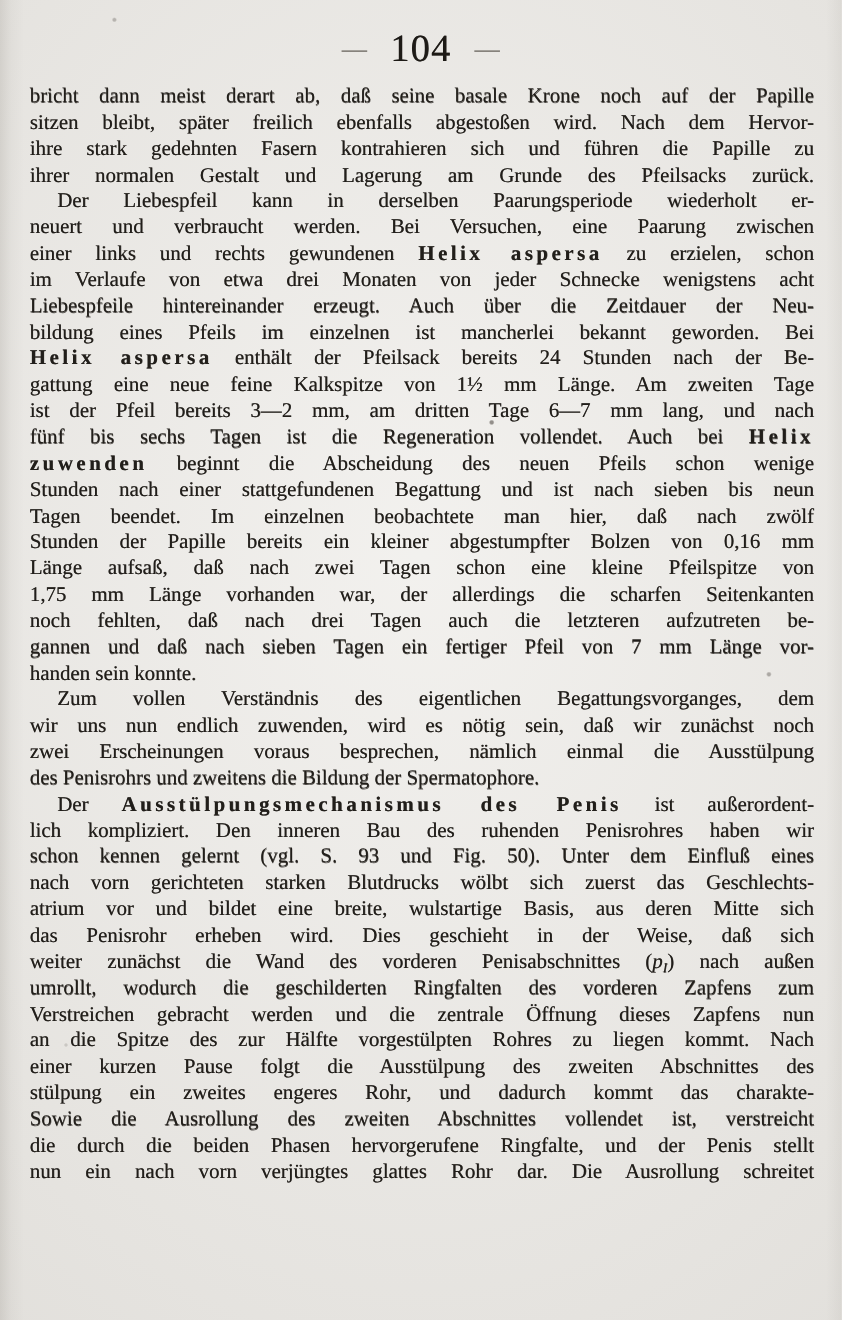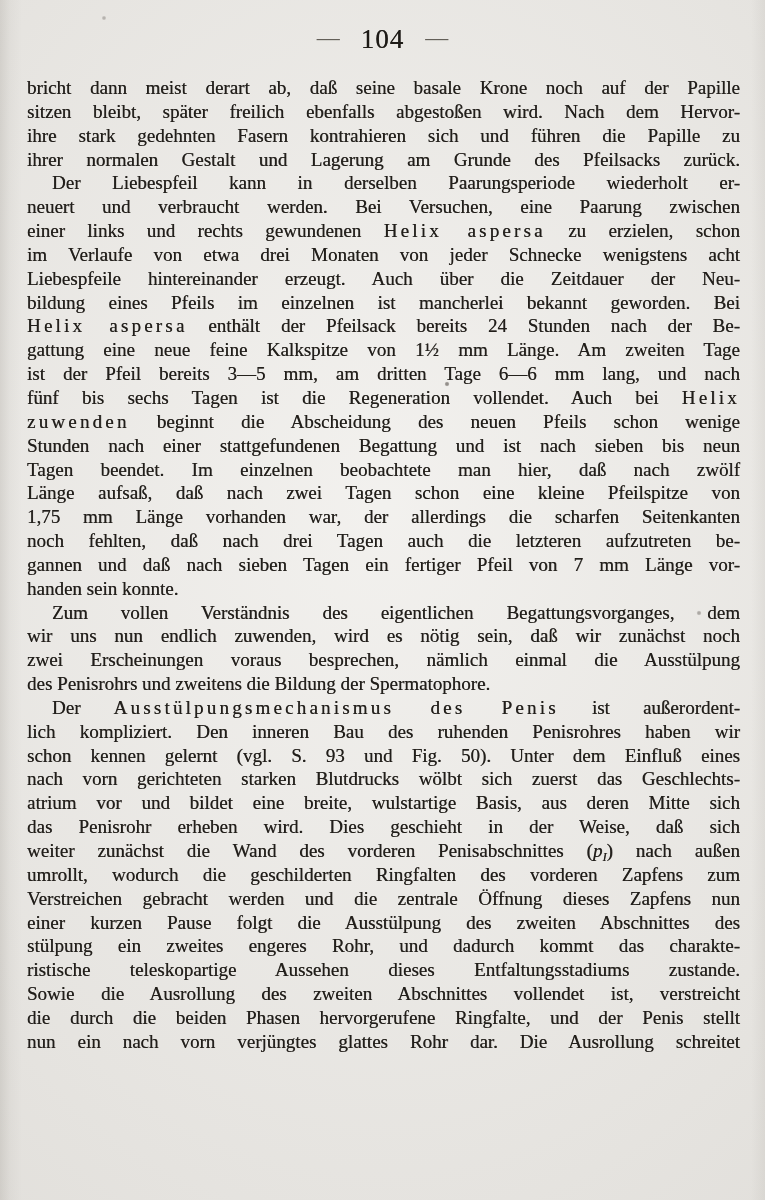--- a/index.html
+++ b/index.html
@@ -31,21 +31,21 @@
   }
   .line {
     height: 23.85px;
     line-height: 23.85px;
     text-align: justify;
     text-align-last: justify;
     white-space: normal;
   }
   .line.short { text-align-last: left; }
   .line.ind   { text-indent: 25px; }
-  .g { letter-spacing: 3.2px; }            
+  .g { letter-spacing: 3.2px; font-weight: bold; }            
   .i { font-style: italic; }               
   .b {                                      
     font-style: italic;
     font-size: 12.5px;
     vertical-align: -4px;
     letter-spacing: 0;
   }
   .header {
     position: absolute;
     top: 24px; left: 0; width: 765px;
@@ -53,21 +53,21 @@
     white-space: nowrap;
   }
   .header .dash {
     color: #635f58;
     font-size: 23px;
     vertical-align: 3px;
     margin: 0 21px;
     text-shadow: none;
   }
   .header .pnum {
-    font-size: 27px;
+    font-size: 35px;
     color: #1d1a16;
     letter-spacing: 1px;
     text-shadow: 0.35px 0.3px 0 rgba(29,26,22,0.8);
   }
 </style>
 </head>
 <body>
 
 <div class="page">
 
@@ -81,44 +81,45 @@
       <div class="line"><span>ihre stark gedehnten Fasern kontrahieren sich und führen die Papille zu</span></div>
       <div class="line"><span>ihrer normalen Gestalt und Lagerung am Grunde des Pfeilsacks zurück.</span></div>
       <div class="line ind"><span>Der Liebespfeil kann in derselben Paarungsperiode wiederholt er-</span></div>
       <div class="line"><span>neuert und verbraucht werden. Bei Versuchen, eine Paarung zwischen</span></div>
       <div class="line"><span>einer links und rechts gewundenen </span><span class="g">Helix aspersa</span><span> zu erzielen, schon</span></div>
       <div class="line"><span>im Verlaufe von etwa drei Monaten von jeder Schnecke wenigstens acht</span></div>
       <div class="line"><span>Liebespfeile hintereinander erzeugt. Auch über die Zeitdauer der Neu-</span></div>
       <div class="line"><span>bildung eines Pfeils im einzelnen ist mancherlei bekannt geworden. Bei</span></div>
       <div class="line"><span class="g">Helix aspersa</span><span> enthält der Pfeilsack bereits 24 Stunden nach der Be-</span></div>
       <div class="line"><span>gattung eine neue feine Kalkspitze von 1½ mm Länge. Am zweiten Tage</span></div>
-      <div class="line"><span>ist der Pfeil bereits 3—5 mm, am dritten Tage 6—6 mm lang, und nach</span></div>
+      <div class="line"><span>ist der Pfeil bereits 3—2 mm, am dritten Tage 6—7 mm lang, und nach</span></div>
       <div class="line"><span>fünf bis sechs Tagen ist die Regeneration vollendet. Auch bei </span><span class="g">Helix</span></div>
       <div class="line"><span class="g">zuwenden</span><span> beginnt die Abscheidung des neuen Pfeils schon wenige</span></div>
       <div class="line"><span>Stunden nach einer stattgefundenen Begattung und ist nach sieben bis neun</span></div>
       <div class="line"><span>Tagen beendet. Im einzelnen beobachtete man hier, daß nach zwölf</span></div>
+      <div class="line"><span>Stunden der Papille bereits ein kleiner abgestumpfter Bolzen von 0,16 mm</span></div>
       <div class="line"><span>Länge aufsaß, daß nach zwei Tagen schon eine kleine Pfeilspitze von</span></div>
       <div class="line"><span>1,75 mm Länge vorhanden war, der allerdings die scharfen Seitenkanten</span></div>
       <div class="line"><span>noch fehlten, daß nach drei Tagen auch die letzteren aufzutreten be-</span></div>
       <div class="line"><span>gannen und daß nach sieben Tagen ein fertiger Pfeil von 7 mm Länge vor-</span></div>
       <div class="line short"><span>handen sein konnte.</span></div>
       <div class="line ind"><span>Zum vollen Verständnis des eigentlichen Begattungsvorganges, dem</span></div>
       <div class="line"><span>wir uns nun endlich zuwenden, wird es nötig sein, daß wir zunächst noch</span></div>
       <div class="line"><span>zwei Erscheinungen voraus besprechen, nämlich einmal die Ausstülpung</span></div>
       <div class="line short"><span>des Penisrohrs und zweitens die Bildung der Spermatophore.</span></div>
       <div class="line ind"><span>Der </span><span class="g">Ausstülpungsmechanismus des Penis</span><span> ist außerordent-</span></div>
       <div class="line"><span>lich kompliziert. Den inneren Bau des ruhenden Penisrohres haben wir</span></div>
       <div class="line"><span>schon kennen gelernt (vgl. S. 93 und Fig. 50). Unter dem Einfluß eines</span></div>
       <div class="line"><span>nach vorn gerichteten starken Blutdrucks wölbt sich zuerst das Geschlechts-</span></div>
       <div class="line"><span>atrium vor und bildet eine breite, wulstartige Basis, aus deren Mitte sich</span></div>
       <div class="line"><span>das Penisrohr erheben wird. Dies geschieht in der Weise, daß sich</span></div>
       <div class="line"><span>weiter zunächst die Wand des vorderen Penisabschnittes (</span><span class="i">p</span><span class="b">I</span><span>) nach außen</span></div>
       <div class="line"><span>umrollt, wodurch die geschilderten Ringfalten des vorderen Zapfens zum</span></div>
       <div class="line"><span>Verstreichen gebracht werden und die zentrale Öffnung dieses Zapfens nun</span></div>
+      <div class="line"><span>an die Spitze des zur Hälfte vorgestülpten Rohres zu liegen kommt. Nach</span></div>
       <div class="line"><span>einer kurzen Pause folgt die Ausstülpung des zweiten Abschnittes des</span></div>
       <div class="line"><span>stülpung ein zweites engeres Rohr, und dadurch kommt das charakte-</span></div>
-      <div class="line"><span>ristische teleskopartige Aussehen dieses Entfaltungsstadiums zustande.</span></div>
       <div class="line"><span>Sowie die Ausrollung des zweiten Abschnittes vollendet ist, verstreicht</span></div>
       <div class="line"><span>die durch die beiden Phasen hervorgerufene Ringfalte, und der Penis stellt</span></div>
       <div class="line"><span>nun ein nach vorn verjüngtes glattes Rohr dar. Die Ausrollung schreitet</span></div>
     </div>
 
 </div>
 
 </body></html>

